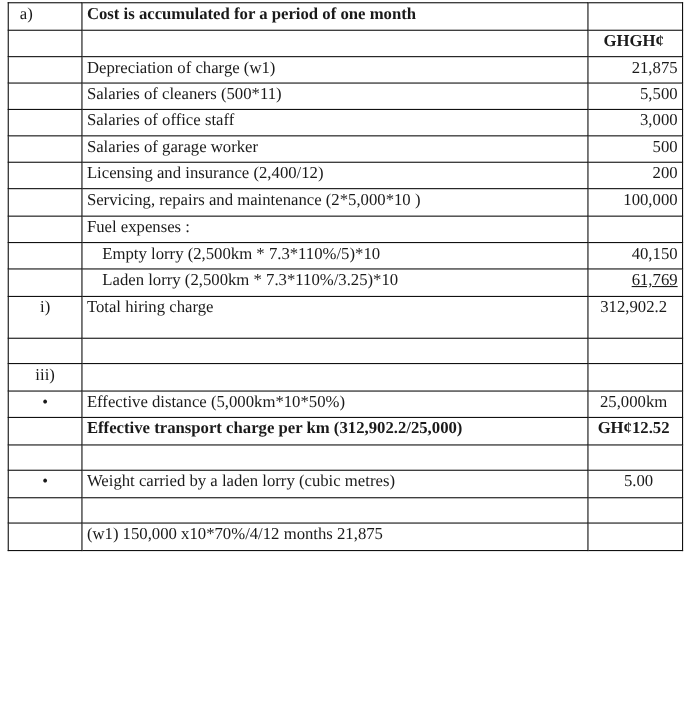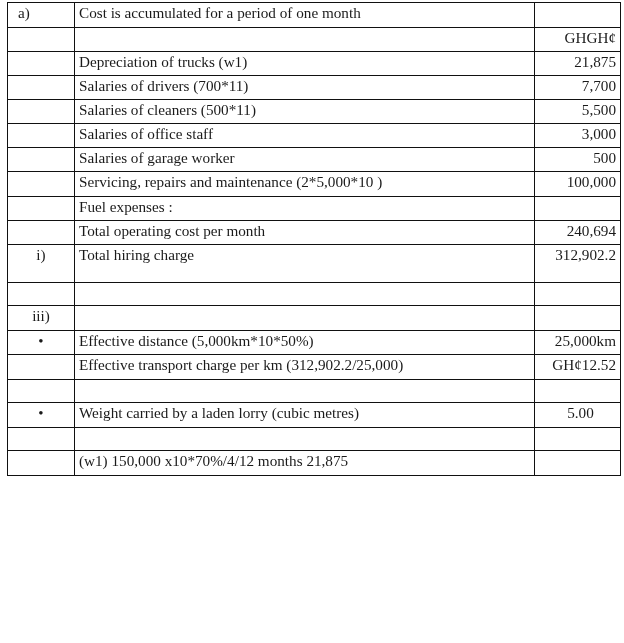--- a/index.html
+++ b/index.html
@@ -19,23 +19,23 @@
       line-height: 20px;
       white-space: nowrap;
       overflow: hidden;
     }
     col.c1 { width: 67px; }
     col.c2 { width: 460px; }
     col.c3 { width: 86px; }
     td.lbl { text-align: center; }
     td.lbl.left { text-align: left; padding-left: 10px; }
     td.amt { text-align: right; padding-right: 6px; }
-    td.amt.l { text-align: right; padding-left: 1px; }
+    td.amt.l { text-align: center; padding-left: 1px; }
     td.amt.l2 { text-align: center; padding-left: 10px; }
-    .b { font-weight: normal; }
+    .b { font-weight: bold; }
     .indent { padding-left: 18px !important; }
     .indent-s { padding-left: 8px !important; }
     .u { text-decoration: underline; }
     tr.h23 td { height: 23px; }
     tr.h24 td { height: 24px; }
     tr.tall td { height: 37px; }
     tr.blank td { height: 22px; }
     .bullet { font-size: 15px; }
   </style>
 </head>
@@ -54,58 +54,63 @@
       <td></td>
     </tr>
     <tr class="h23">
       <td></td>
       <td></td>
       <td class="b amt l">GHGH¢</td>
     </tr>
 
     <tr class="h23">
       <td></td>
-      <td>Depreciation of  trucks (w1)</td>
+      <td>Depreciation of  charge (w1)</td>
       <td class="amt">21,875</td>
-    </tr>
-    <tr class="h23">
-      <td></td>
-      <td>Salaries of drivers (700*11)</td>
-      <td class="amt">7,700</td>
     </tr>
     <tr class="h23">
       <td></td>
       <td>Salaries of cleaners (500*11)</td>
       <td class="amt">5,500</td>
     </tr>
     <tr class="h23">
       <td></td>
       <td>Salaries of office staff</td>
       <td class="amt">3,000</td>
     </tr>
     <tr class="h23">
       <td></td>
       <td>Salaries of garage worker</td>
       <td class="amt">500</td>
     </tr>
+    <tr class="h23">
+      <td></td>
+      <td>Licensing and insurance (2,400/12)</td>
+      <td class="amt">200</td>
+    </tr>
     <tr class="h24">
       <td></td>
       <td>Servicing, repairs and maintenance (2*5,000*10 )</td>
       <td class="amt">100,000</td>
     </tr>
 
     <tr class="h23">
       <td></td>
       <td>Fuel expenses :</td>
       <td></td>
     </tr>
     <tr class="h23">
       <td></td>
-      <td>Total operating cost per month</td>
-      <td class="amt">240,694</td>
+      <td class="indent">Empty lorry (2,500km * 7.3*110%/5)*10</td>
+      <td class="amt">40,150</td>
+    </tr>
+    <tr class="h24">
+      <td></td>
+      <td class="indent">Laden  lorry (2,500km * 7.3*110%/3.25)*10</td>
+      <td class="amt"><span class="u">61,769</span></td>
     </tr>
     <tr class="tall">
       <td class="lbl">i)</td>
       <td>Total hiring charge</td>
       <td class="amt l">312,902.2</td>
     </tr>
     <tr class="blank">
       <td></td>
       <td></td>
       <td></td>

